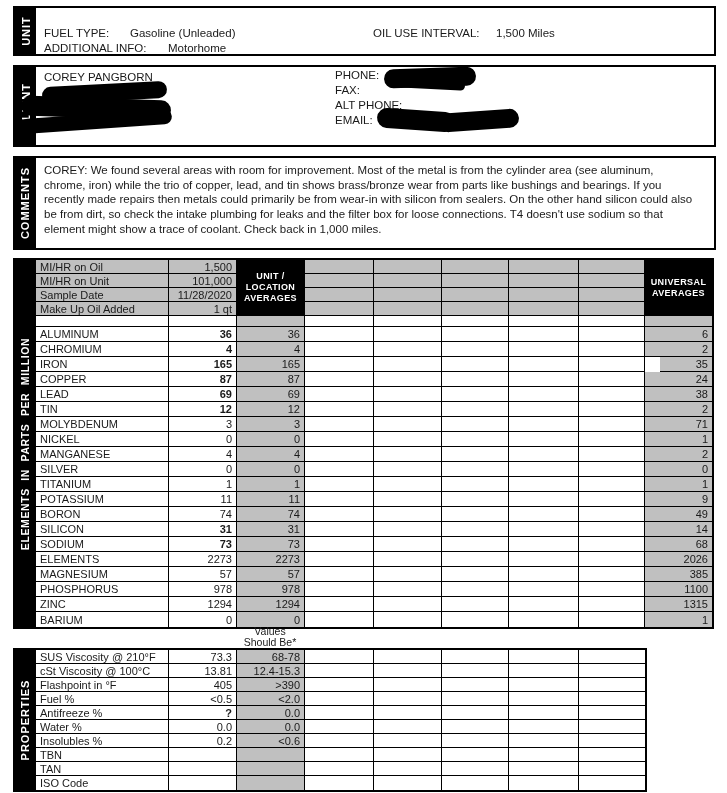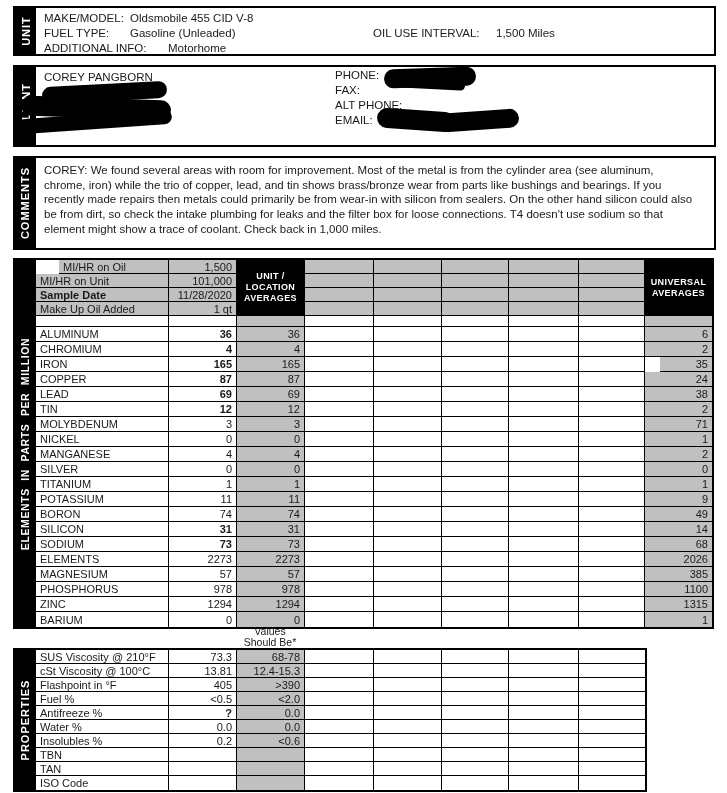--- a/index.html
+++ b/index.html
@@ -60,24 +60,20 @@
     position:absolute; left:225px; top:626px; width:90px;
     text-align:center; font-size:10.5px; line-height:11px;
   }
 </style>
 </head>
 <body>
 
 <div class="box" style="top:6px; height:50px;">
   <div class="side">
     <span>UNIT</span>
-  </div>
-  <div class="frow" style="left:29px; top:4px;">
-    <span class="flabel" style="width:86px;">MAKE/MODEL:</span>
-    <span>Oldsmobile 455 CID V-8</span>
   </div>
   <div class="frow" style="left:29px; top:19px;">
     <span class="flabel" style="width:86px;">FUEL TYPE:</span>
     <span>Gasoline (Unleaded)</span>
   </div>
   <div class="frow" style="left:29px; top:34px;">
     <span class="flabel" style="width:124px;">ADDITIONAL INFO:</span>
     <span>Motorhome</span>
   </div>
   <div class="frow" style="left:358px; top:19px;">
@@ -124,35 +120,35 @@
             grid-template-columns:21px 133px 68px 68px 69px 68px 67px 70px 66px 67px;
             grid-template-rows:repeat(4, 14px) 11px repeat(20, 15px);">
 <div class="cell sidebar elems" style="grid-area: 1 / 1 / -1;">
       <span>ELEMENTS IN PARTS PER MILLION</span>
     </div>
     <div class="cell blackhead" style="grid-area: 1 / 4 / 5;">UNIT /
 LOCATION
 AVERAGES</div>
     <div class="cell blackhead no-r" style="grid-area: 1 / 10 / 5;">UNIVERSAL
 AVERAGES</div>
-    <div class="cell gray lbl" style="grid-area: 1 / 2; margin-left: 23px;">MI/HR on Oil</div>
+    <div class="cell gray lbl" style="grid-area: 1 / 2;">MI/HR on Oil</div>
     <div class="cell gray val" style="grid-area: 1 / 3;">1,500</div>
     <div class="cell gray" style="grid-area: 1 / 5;"></div>
     <div class="cell gray" style="grid-area: 1 / 6;"></div>
     <div class="cell gray" style="grid-area: 1 / 7;"></div>
     <div class="cell gray" style="grid-area: 1 / 8;"></div>
     <div class="cell gray" style="grid-area: 1 / 9;"></div>
     <div class="cell gray lbl" style="grid-area: 2 / 2;">MI/HR on Unit</div>
     <div class="cell gray val" style="grid-area: 2 / 3;">101,000</div>
     <div class="cell gray" style="grid-area: 2 / 5;"></div>
     <div class="cell gray" style="grid-area: 2 / 6;"></div>
     <div class="cell gray" style="grid-area: 2 / 7;"></div>
     <div class="cell gray" style="grid-area: 2 / 8;"></div>
     <div class="cell gray" style="grid-area: 2 / 9;"></div>
-    <div class="cell gray lbl" style="grid-area: 3 / 2; font-weight: bold;">Sample Date</div>
+    <div class="cell gray lbl" style="grid-area: 3 / 2;">Sample Date</div>
     <div class="cell gray val" style="grid-area: 3 / 3;">11/28/2020</div>
     <div class="cell gray" style="grid-area: 3 / 5;"></div>
     <div class="cell gray" style="grid-area: 3 / 6;"></div>
     <div class="cell gray" style="grid-area: 3 / 7;"></div>
     <div class="cell gray" style="grid-area: 3 / 8;"></div>
     <div class="cell gray" style="grid-area: 3 / 9;"></div>
     <div class="cell gray lbl" style="grid-area: 4 / 2;">Make Up Oil Added</div>
     <div class="cell gray val" style="grid-area: 4 / 3;">1 qt</div>
     <div class="cell gray" style="grid-area: 4 / 5;"></div>
     <div class="cell gray" style="grid-area: 4 / 6;"></div>

